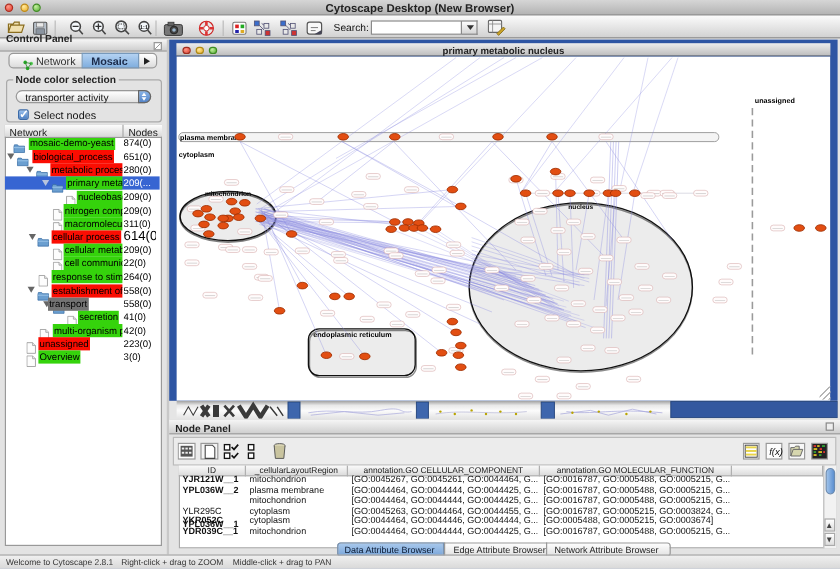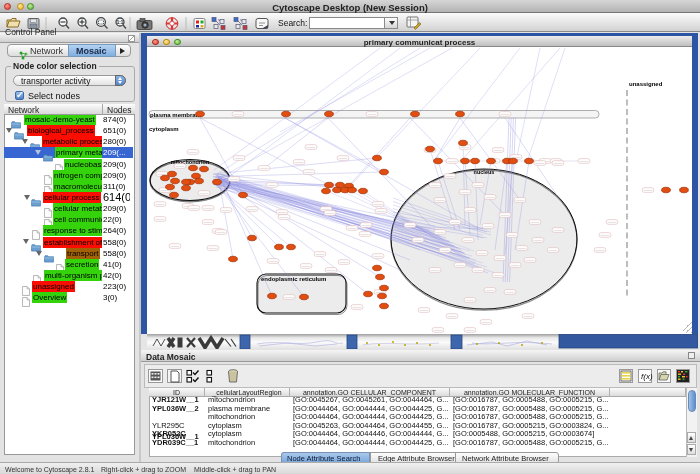--- a/index.html
+++ b/index.html
@@ -4,21 +4,21 @@
 *{margin:0;padding:0;box-sizing:border-box;font-family:"Liberation Sans",sans-serif}
 body{width:700px;height:474px;overflow:hidden;position:relative;background:#e5e5e5}
 .abs{position:absolute}
 </style></head>
 <body>
 
 <div class="abs" style="left:0;top:0;width:700px;height:13px;background:linear-gradient(#d6d6d6,#b3b3b3);border-bottom:1px solid #757575"></div>
 <div class="abs" style="left:4px;top:3px;width:7px;height:7px;border-radius:50%;background:radial-gradient(circle at 35% 30%,#ff9a8a,#e33d2e);border:0.5px solid #b02c1e"></div>
 <div class="abs" style="left:17px;top:3px;width:7px;height:7px;border-radius:50%;background:radial-gradient(circle at 35% 30%,#ffe9a0,#efaf1d);border:0.5px solid #c08a14"></div>
 <div class="abs" style="left:26.5px;top:3px;width:7px;height:7px;border-radius:50%;background:radial-gradient(circle at 35% 30%,#c5eea0,#58b434);border:0.5px solid #3f8c22"></div>
-<div class="abs" style="left:0;top:2px;width:700px;text-align:center;font-size:9.5px;font-weight:bold;color:#222">Cytoscape Desktop (New Session)</div>
+<div class="abs" style="left:0;top:2px;width:700px;text-align:center;font-size:9.5px;font-weight:bold;color:#222">Cytoscape Desktop (New Browser)</div>
 
 <div class="abs" style="left:0;top:13px;width:700px;height:19px;background:linear-gradient(#fbfbfb,#d2d2d2);border-bottom:1px solid #8a8a8a"></div>
 <div class="abs" style="left:6px;top:16px">
 <svg width="420" height="15" viewBox="0 0 420 15">
 
 <path d="M1,11 L3,5 L14,5 L12,11 Z M1,11 L1,4 L5,4 L6,2.5 L10,2.5 L10,5" fill="#f0e0b0" stroke="#8a6d1f" stroke-width="1"></path>
 
 <rect x="22" y="2.5" width="11" height="10" rx="1" fill="#b9c2cc" stroke="#555" stroke-width="0.9"></rect>
 <rect x="24.5" y="3" width="6" height="3.5" fill="#e8e8e8" stroke="#666" stroke-width="0.5"></rect>
 <rect x="24" y="8" width="7" height="4.5" fill="#8a94a0" stroke="#555" stroke-width="0.5"></rect>
@@ -84,21 +84,21 @@
 <div class="abs" style="left:388.5px;top:21px;width:0;height:0;border-left:3px solid transparent;border-right:3px solid transparent;border-top:4px solid #333"></div>
 <div class="abs" style="left:406px;top:15px">
 <svg width="16" height="15" viewBox="0 0 16 15">
       <rect x="1" y="2" width="11" height="10" rx="1" fill="#f4f4f4" stroke="#666" stroke-width="0.9"></rect>
       <path d="M1,5 L12,5 M4.5,2 L4.5,12" stroke="#888" stroke-width="0.7"></path>
       <path d="M8,13 L13.5,7.5 L15,9 L9.5,14.5 Z" fill="#c9a227" stroke="#7a6010" stroke-width="0.6"></path>
     </svg></div>
 
 <div class="abs" style="left:0;top:33px;width:140px;height:429px;background:#e3e3e3"></div>
 <div class="abs" style="left:0;top:33px;width:140px;height:10px;background:linear-gradient(#f5f5f5,#cfcfcf);border-bottom:1px solid #9a9a9a"></div>
-<div class="abs" style="left:5px;top:27px;font-size:8.5px;font-weight:normal;color:#222">Control Panel</div>
+<div class="abs" style="left:5px;top:27px;font-size:8.5px;font-weight:bold;color:#222">Control Panel</div>
 <div class="abs" style="left:128px;top:35px;width:7px;height:7px;border:1px solid #999;background:linear-gradient(135deg,#fff 0 45%,#999 45% 55%,#fff 55%)"></div>
 
 <div class="abs" style="left:7px;top:44px;width:124px;height:12.5px;background:linear-gradient(#ffffff,#dcdcdc);border:1px solid #9a9a9a;border-radius:4px"></div>
 <div class="abs" style="left:68px;top:44px;width:48px;height:12.5px;background:linear-gradient(#b4d2f2,#80aede);border:1px solid #7799bb"></div>
 <div class="abs" style="left:19px;top:45.5px"><svg width="9" height="9" viewBox="0 0 9 9">
       <circle cx="2" cy="2" r="1.5" fill="#2a2"></circle>
       <circle cx="7" cy="3" r="1.5" fill="#5c5"></circle>
       <circle cx="4" cy="7" r="1.5" fill="#2a2"></circle>
       <path d="M2,2 L7,3 L4,7 Z" fill="none" stroke="#383" stroke-width="0.7"></path>
     </svg></div>
@@ -200,21 +200,21 @@
           <path d="M0.5,2.5 L0.5,8 L10.5,8 L10.5,2 L5,2 L4,0.8 L1,0.8 Z" fill="#6b9fd0" stroke="#3a6ea5" stroke-width="0.7"></path>
           <path d="M0.5,3.4 L10.5,3.4" stroke="#9cc4e8" stroke-width="0.9"></path>
         </svg></div>
       <div style="position:absolute;left:43px;top:236.5px;height:11px;line-height:11px;background:#fb0d02;color:#000;font-size:8px;padding:0 1px;max-width:59px;overflow:hidden;white-space:nowrap">establishment of lo</div>
       <div style="position:absolute;left:103px;top:236.5px;width:27px;height:11px;line-height:11px;color:#000;font-size:8px;overflow:hidden">558(0)</div>
       <div style="position:absolute;left:36px;top:250.5px;width:0;height:0;border-left:3.5px solid transparent;border-right:3.5px solid transparent;border-top:5px solid #666"></div>
       <div style="position:absolute;left:44px;top:248.7px"><svg width="10" height="8" viewBox="0 0 11 9">
           <path d="M0.5,2.5 L0.5,8 L10.5,8 L10.5,2 L5,2 L4,0.8 L1,0.8 Z" fill="#6b9fd0" stroke="#3a6ea5" stroke-width="0.7"></path>
           <path d="M0.5,3.4 L10.5,3.4" stroke="#9cc4e8" stroke-width="0.9"></path>
         </svg></div>
-      <div style="position:absolute;left:66px;top:247.7px;height:11px;line-height:11px;background:#a16207;color:#000;font-size:8px;padding:0 1px;max-width:48px;overflow:hidden;white-space:nowrap">transport</div>
+      <div style="position:absolute;left:40px;top:247.7px;height:11px;line-height:11px;background:#737373;color:#000;font-size:8px;padding:0 1px;max-width:48px;overflow:hidden;white-space:nowrap">transport</div>
       <div style="position:absolute;left:103px;top:247.7px;width:27px;height:11px;line-height:11px;color:#000;font-size:8px;overflow:hidden">558(0)</div>
       <div style="position:absolute;left:56px;top:259.8px"><svg width="8" height="10" viewBox="0 0 9 11">
           <path d="M0.5,0.5 L5.8,0.5 L8.5,3.2 L8.5,10.5 L0.5,10.5 Z" fill="#fdfdfd" stroke="#999" stroke-width="0.8"></path>
           <path d="M5.8,0.5 L5.8,3.2 L8.5,3.2" fill="#e8e8e8" stroke="#999" stroke-width="0.7"></path>
         </svg></div>
       <div style="position:absolute;left:65px;top:258.8px;height:11px;line-height:11px;background:#35d30c;color:#000;font-size:8px;padding:0 1px;max-width:37px;overflow:hidden;white-space:nowrap">secretion</div>
       <div style="position:absolute;left:103px;top:258.8px;width:27px;height:11px;line-height:11px;color:#000;font-size:8px;overflow:hidden">41(0)</div>
       <div style="position:absolute;left:33px;top:271.0px"><svg width="8" height="10" viewBox="0 0 9 11">
           <path d="M0.5,0.5 L5.8,0.5 L8.5,3.2 L8.5,10.5 L0.5,10.5 Z" fill="#fdfdfd" stroke="#999" stroke-width="0.8"></path>
           <path d="M5.8,0.5 L5.8,3.2 L8.5,3.2" fill="#e8e8e8" stroke="#999" stroke-width="0.7"></path>
@@ -235,21 +235,21 @@
       <div style="position:absolute;left:103px;top:292.2px;width:27px;height:11px;line-height:11px;color:#000;font-size:8px;overflow:hidden">3(0)</div>
 </div>
   </div>
 
 <div class="abs" style="left:139px;top:33px;width:2px;height:429px;background:#c8c8c8"></div>
 <div class="abs" style="left:141px;top:33px;width:557px;height:301px;background:#2e55a3"></div>
 <div class="abs" style="left:147px;top:36px;width:545px;height:11px;background:linear-gradient(#ededed,#bfbfbf);border-bottom:1px solid #888"></div>
 <div class="abs" style="left:152px;top:38.5px;width:6.5px;height:6.5px;border-radius:50%;background:radial-gradient(circle at 35% 30%,#ff9a8a,#e33d2e);border:0.5px solid #a02c1e"></div>
 <div class="abs" style="left:163px;top:38.5px;width:6.5px;height:6.5px;border-radius:50%;background:radial-gradient(circle at 35% 30%,#ffe9a0,#efaf1d);border:0.5px solid #b08a14"></div>
 <div class="abs" style="left:174px;top:38.5px;width:6.5px;height:6.5px;border-radius:50%;background:radial-gradient(circle at 35% 30%,#c5eea0,#58b434);border:0.5px solid #3f8c22"></div>
-<div class="abs" style="left:147px;top:38px;width:545px;text-align:center;font-size:8px;font-weight:bold;color:#222">primary communicat process</div>
+<div class="abs" style="left:147px;top:38px;width:545px;text-align:center;font-size:8px;font-weight:bold;color:#222">primary metabolic nucleus</div>
 <svg width="545" height="287" viewBox="147 47 545 287" style="position:absolute;left:147px;top:47px">
 <rect x="147" y="47" width="545" height="287" fill="#ffffff"></rect>
 
 <ellipse cx="484" cy="239" rx="93" ry="70" fill="#ececec" stroke="#111" stroke-width="1"></ellipse>
 <ellipse cx="484" cy="240.2" rx="93" ry="70" fill="none" stroke="#000" stroke-width="1.3" opacity="0.45"></ellipse>
 <text x="484" y="174" font-size="5.5" font-weight="bold" fill="#000" text-anchor="middle">nucleus</text>
 
 <rect x="149" y="110.5" width="450" height="7.5" rx="3.5" fill="#f4f4f4" stroke="#9a9a9a" stroke-width="0.8"></rect>
 <text x="150" y="116.5" font-size="6" font-weight="bold" fill="#000">plasma membrane</text>
 <text x="149" y="130.5" font-size="6" font-weight="bold" fill="#000">cytoplasm</text>
@@ -671,21 +671,21 @@
 <circle cx="330" cy="10" r="1"></circle>
       <circle cx="352" cy="9" r="1"></circle>
       <circle cx="375" cy="11" r="1"></circle>
       <circle cx="395" cy="9" r="1"></circle>
 </g>
 <rect x="412" y="0.5" width="139" height="13.5" fill="#33589f" stroke="#27477e" stroke-width="0.8"></rect>
 </svg>
 
 <div class="abs" style="left:141px;top:349px;width:559px;height:113px;background:#e3e3e3"></div>
 <div class="abs" style="left:141px;top:350px;width:559px;height:12px;background:linear-gradient(#f5f5f5,#cfcfcf);border-bottom:1px solid #9a9a9a"></div>
-<div class="abs" style="left:146px;top:351.5px;font-size:8.5px;font-weight:bold;color:#222">Data Mosaic</div>
+<div class="abs" style="left:146px;top:351.5px;font-size:8.5px;font-weight:bold;color:#222">Node Panel</div>
 <div class="abs" style="left:688px;top:352px;width:7px;height:7px;border:1px solid #888;background:#eee"></div>
 
 <div class="abs" style="left:144px;top:364px;width:553px;height:24px;background:#ececec;border:1px solid #bbb"></div>
 <div class="abs" style="left:148px;top:368px">
 <svg width="110" height="17" viewBox="0 0 110 17">
 <g>
 <rect x="0.5" y="1.5" width="14" height="13" fill="#fdfdfd" stroke="#999"></rect>
 <rect x="2.5" y="3.5" width="10" height="9" fill="#555"></rect>
 <g fill="#eee">
           <rect x="3.5" y="5" width="2" height="1.6"></rect>
@@ -777,21 +777,21 @@
 
 <div class="abs" style="left:686px;top:388px;width:11px;height:69px;background:#f2f2f2;border-left:1px solid #bbb"></div>
 <div class="abs" style="left:687.5px;top:390px;width:8px;height:22px;background:linear-gradient(90deg,#9ec2ea,#5c8fd0);border-radius:4px;border:0.5px solid #6a8ab0"></div>
 <div class="abs" style="left:687px;top:432px;width:9px;height:11px;background:linear-gradient(#fff,#ddd);border:1px solid #aaa"></div>
 <div class="abs" style="left:689px;top:436px;width:0;height:0;border-left:2.5px solid transparent;border-right:2.5px solid transparent;border-bottom:4px solid #444"></div>
 <div class="abs" style="left:687px;top:444px;width:9px;height:11px;background:linear-gradient(#fff,#ddd);border:1px solid #aaa"></div>
 <div class="abs" style="left:689px;top:448px;width:0;height:0;border-left:2.5px solid transparent;border-right:2.5px solid transparent;border-top:4px solid #444"></div>
 
 <div class="abs" style="left:281px;top:452px;width:278px;height:11.5px;background:linear-gradient(#fdfdfd,#e2e2e2);border:1px solid #999;border-radius:3px"></div>
 <div class="abs" style="left:281px;top:452px;width:89px;height:11.5px;background:linear-gradient(#a8c8ec,#7aa6da);border:1px solid #7693b5;border-radius:3px 0 0 3px"></div>
-<div class="abs" style="left:287px;top:453.5px;font-size:7.5px;color:#0a1a33">Node Attribute Search</div>
+<div class="abs" style="left:287px;top:453.5px;font-size:7.5px;color:#0a1a33">Data Attribute Browser</div>
 <div class="abs" style="left:378px;top:453.5px;font-size:7.5px;color:#222">Edge Attribute Browser</div>
 <div class="abs" style="left:370px;top:452px;width:1px;height:11.5px;background:#999"></div>
 <div class="abs" style="left:455px;top:452px;width:1px;height:11.5px;background:#999"></div>
 <div class="abs" style="left:462px;top:453.5px;font-size:7.5px;color:#222">Network Attribute Browser</div>
 
 <div class="abs" style="left:0;top:462px;width:700px;height:12px;background:linear-gradient(#f0f0f0,#d8d8d8);border-top:1px solid #aaa"></div>
 <div class="abs" style="left:5px;top:465.5px;font-size:7px;color:#333">Welcome to Cytoscape 2.8.1</div>
 <div class="abs" style="left:101px;top:465.5px;font-size:7px;color:#333">Right-click + drag to ZOOM</div>
 <div class="abs" style="left:194px;top:465.5px;font-size:7px;color:#333">Middle-click + drag to PAN</div>
 </body></html>

